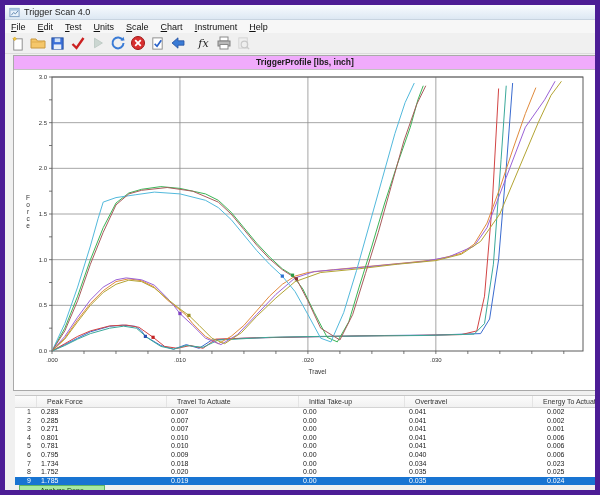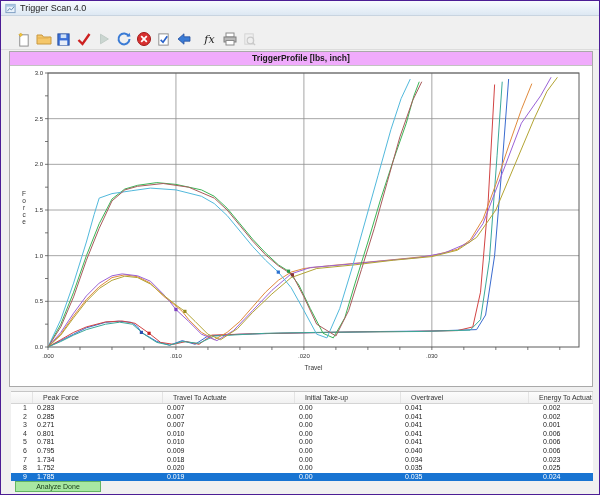--- a/index.html
+++ b/index.html
@@ -1,25 +1,25 @@
 <!DOCTYPE html>
 <html><head>
 <meta charset="utf-8">
 <style>
   html,body{margin:0;padding:0;background:#cfcfcf;font-family:"Liberation Sans",sans-serif;}
-  #window{position:relative;width:600px;height:495px;background:#f0f0f0;border:1px solid #4c1d95;box-sizing:border-box;overflow:hidden;}
+  #window{position:relative;width:600px;height:495px;background:#f0f0f0;border:5px solid #4c1d95;box-sizing:border-box;overflow:hidden;}
   
   #titlebar{position:absolute;left:0;top:0;width:100%;height:15px;background:linear-gradient(#f8fbfe,#dde8f3);display:flex;align-items:center;padding-left:4px;box-sizing:border-box;border-bottom:1px solid #c8d4e0;}
   #titlebar .app-title{font-size:9px;color:#222;margin-left:4px;}
   
   #menubar{position:absolute;left:0;top:15px;width:100%;height:13px;background:#f7f7f7;display:flex;align-items:center;font-size:9px;color:#111;}
   .menu-item{padding:0 6px;cursor:default;}
   .menu-item u{text-decoration:underline;}
   
-  #toolbar{position:absolute;left:0;top:28px;width:100%;height:21px;background:#f0f0f0;border-bottom:1px solid #dcdcdc;display:flex;align-items:center;padding-left:13px;box-sizing:border-box;}
+  #toolbar{position:absolute;left:0;top:28px;width:100%;height:21px;background:#f0f0f0;border-bottom:1px solid #dcdcdc;display:flex;align-items:center;padding-left:3px;box-sizing:border-box;}
   .tb-btn{width:19px;height:18px;display:flex;align-items:center;justify-content:center;margin-right:1px;}
   .tb-btn.disabled{opacity:.45;}
   .tb-sep{width:6px;height:18px;}
   .fx-label{font-family:"DejaVu Serif",serif;font-style:italic;font-size:11px;color:#222;}
   
   #chart-panel{position:absolute;left:8px;top:50px;width:584px;height:336px;background:#fff;border:1px solid #a9a9a9;box-sizing:border-box;}
   #chart-title-band{position:absolute;left:0;top:0;width:100%;height:13px;background:#f0abfc;border-bottom:1px solid #c2c2c2;text-align:center;font-size:8.5px;font-weight:bold;color:#1a1a1a;line-height:13px;}
   #plot-svg{position:absolute;left:0;top:13px;}
   #plot-svg text.tick{font-family:"Liberation Sans",sans-serif;font-size:6px;fill:#333;}
   #plot-svg text.axis-label{font-family:"Liberation Sans",sans-serif;font-size:6.5px;fill:#333;}
@@ -45,20 +45,30 @@
 
   <div id="titlebar">
     <svg width="11" height="11" viewBox="0 0 12 12">
       <rect x="1" y="1.5" width="10" height="9" fill="#e8f1fa" stroke="#7a9ac0" stroke-width="1"></rect>
       <rect x="1" y="1.5" width="10" height="2.5" fill="#a8c4e0"></rect>
       <polyline points="2.5,9 5,6 7,7.5 10,4" fill="none" stroke="#5b82ad" stroke-width="1"></polyline>
     </svg>
     <span class="app-title">Trigger Scan 4.0</span>
   </div>
 
+  <div id="menubar">
+      <span class="menu-item"><u>F</u>ile</span>
+      <span class="menu-item"><u>E</u>dit</span>
+      <span class="menu-item"><u>T</u>est</span>
+      <span class="menu-item"><u>U</u>nits</span>
+      <span class="menu-item"><u>S</u>cale</span>
+      <span class="menu-item"><u>C</u>hart</span>
+      <span class="menu-item"><u>I</u>nstrument</span>
+      <span class="menu-item"><u>H</u>elp</span>
+    </div>
 
   <div id="toolbar">
     <div class="tb-btn">
       <svg width="15" height="15" viewBox="0 0 16 16">
         <rect x="4" y="3" width="9" height="12" fill="#fff" stroke="#8a8a8a" stroke-width="1"></rect>
         <polygon points="5,1 7,3 5,5 3,3" fill="#f2c437" stroke="#c89820" stroke-width="0.5"></polygon>
       </svg>
     </div>
     <div class="tb-btn">
       <svg width="16" height="16" viewBox="0 0 16 16">

